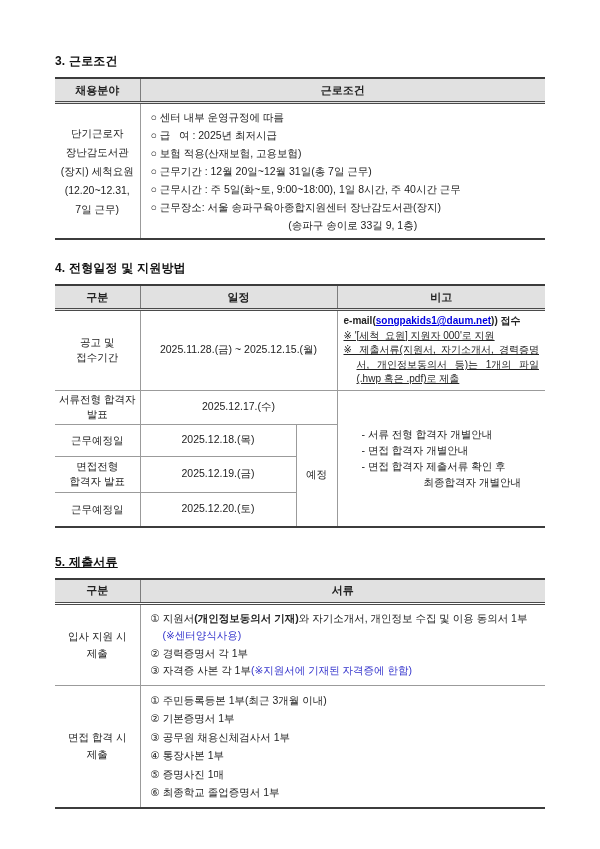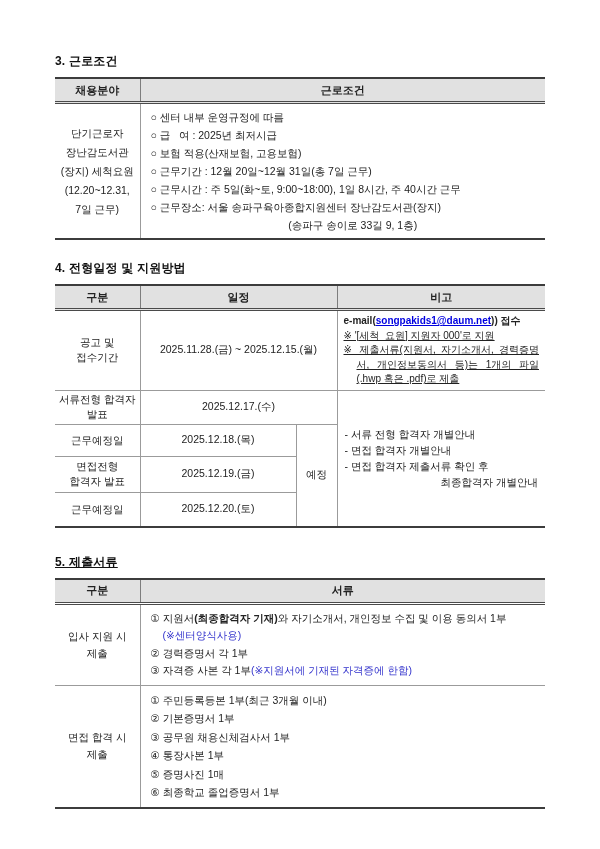--- a/index.html
+++ b/index.html
@@ -35,21 +35,21 @@
   .cont { padding-left:16px;text-align:center; }
 
   
   .date-cell { text-align:center; }
   .status-cell { text-align:center; }
   .rm1 { padding:3px 6px; font-size:10px; line-height:14.6px; vertical-align:middle; }
   .rm-email { font-weight:bold; white-space:pre-wrap; }
   .link { color:#0000e0; text-decoration:underline; cursor:pointer; }
   .note-u { text-decoration:underline; white-space:pre-wrap; }
   .hang { padding-left:13px; text-indent:-13px; text-align:justify; text-decoration:underline; }
-  .rm2 { font-size:10.5px; line-height:16px; padding:4px 7px; vertical-align:middle; }
+  .rm2 { font-size:10.5px; line-height:16px; padding:4px 24px; vertical-align:middle; }
   .rm2-cont { padding-left:9px;text-align:right; }
 
   
   .doc-list { padding:5px 6px 5px 10px; }
   .doc-line { line-height:17.5px; white-space:pre-wrap; }
   .doc-line-2 { line-height:18.5px; white-space:pre-wrap; }
   .b { font-weight:bold; }
   .blue { color:#3333cc; }
   .note-indent { padding-left:12px; }
 </style>
@@ -161,21 +161,21 @@
         <tr>
       <th class="el">구분</th>
       <th class="er">서류</th>
     </tr>
     <tr>
       <td class="el label-cell" style="height:78px">
         <div class="line" style="line-height:17px">입사 지원 시</div>
         <div class="line" style="line-height:17px">제출</div>
       </td>
       <td class="er doc-list">
-        <div class="doc-line"><span>① </span><span>지원서</span><span class="b">(최종합격자 기재)</span><span>와 자기소개서, 개인정보 수집 및 이용 동의서 1부</span></div>
+        <div class="doc-line"><span>① </span><span>지원서</span><span class="b">(개인정보동의서 기재)</span><span>와 자기소개서, 개인정보 수집 및 이용 동의서 1부</span></div>
         <div class="doc-line blue note-indent">(※센터양식사용)</div>
         <div class="doc-line">② 경력증명서 각 1부</div>
         <div class="doc-line"><span>③ 자격증 사본 각 1부</span><span class="blue">(※지원서에 기재된 자격증에 한함)</span></div>
       </td>
     </tr>
     <tr>
       <td class="el label-cell" style="height:109px">
         <div class="line" style="line-height:17px">면접 합격 시</div>
         <div class="line" style="line-height:17px">제출</div>
       </td>

